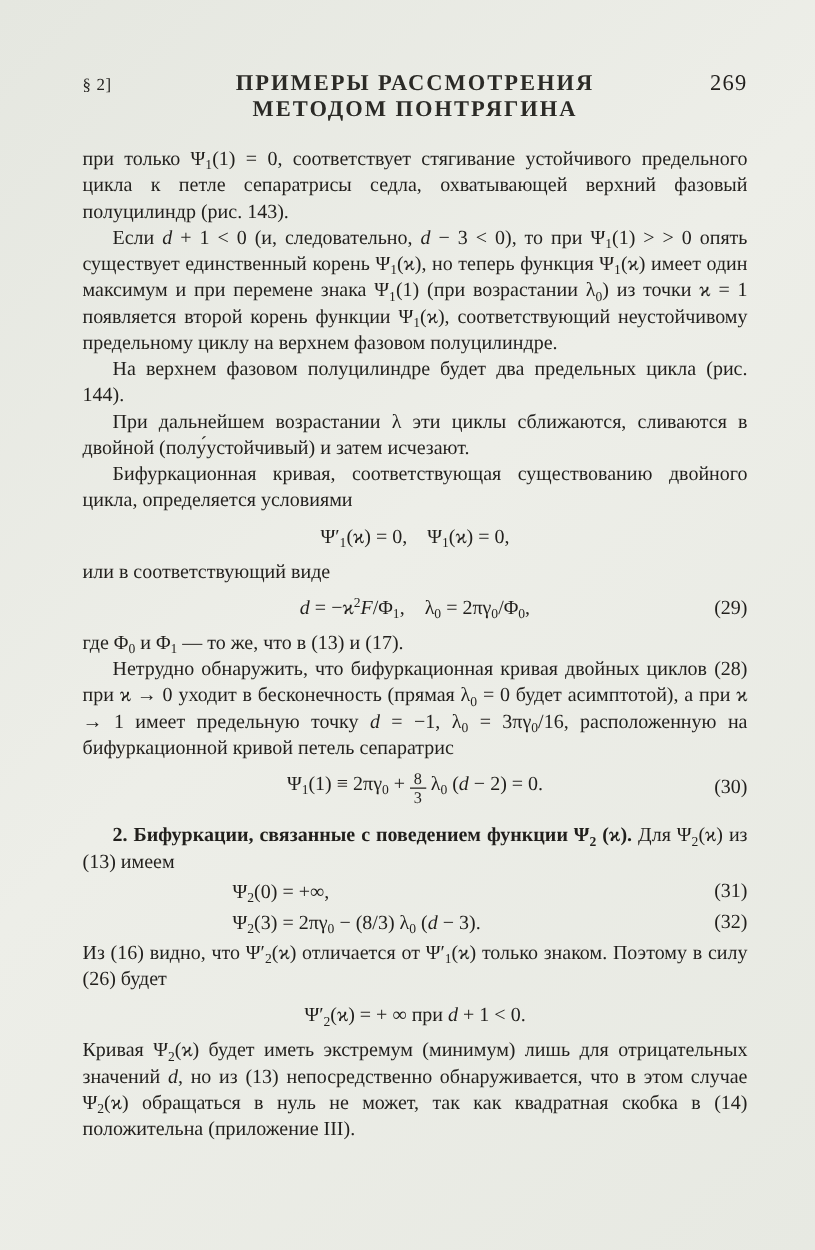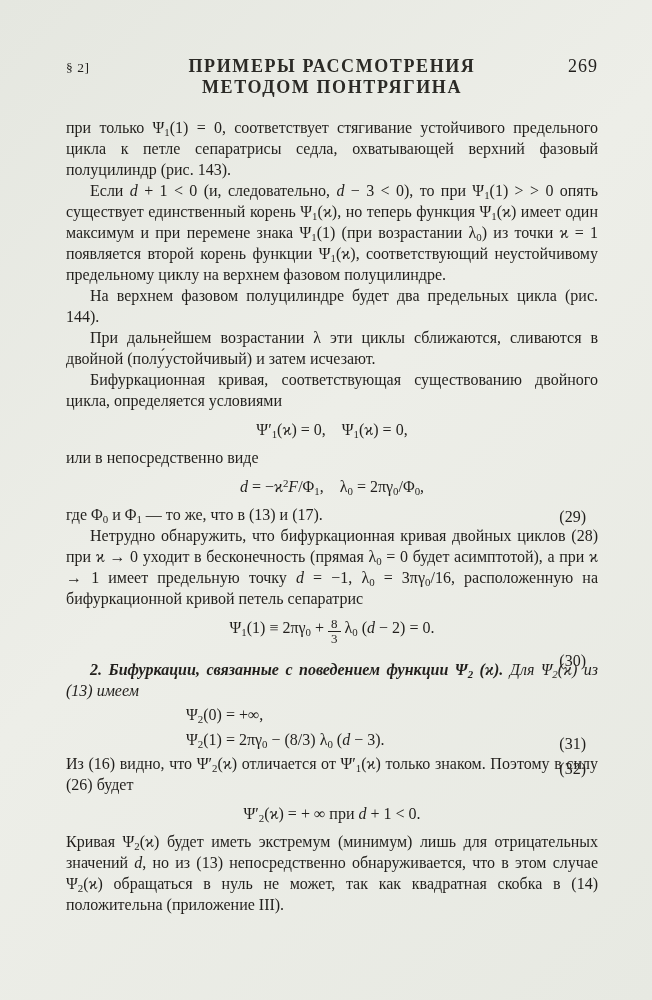--- a/index.html
+++ b/index.html
@@ -15,27 +15,27 @@
     line-height:21px;
     padding:56px 54px 0 66px;
     overflow:hidden;
   }
   .running-head{display:flex;align-items:baseline;margin-bottom:19px;}
   .sec{width:72px;font-size:13.5px;letter-spacing:0.5px;}
   .rh-title{flex:1;text-align:center;font-size:18px;font-weight:bold;letter-spacing:1.6px;color:#2b2a26;}
   .pagenum{width:72px;text-align:right;font-size:18px;letter-spacing:1px;}
   .par{margin:0;text-align:justify;}
   .indent{text-indent:24px;}
-  .heading-par{margin-top:13px;font-style:italic;}
+  .heading-par{margin-top:13px;}
   b{font-weight:bold;}
   i{font-style:italic;}
   sub{font-size:68%;vertical-align:-0.32em;line-height:0;}
   sup{font-size:68%;vertical-align:0.5em;line-height:0;}
   .eq{position:relative;text-align:center;margin:7px 0 6px;line-height:23px;}
-  .eq-num{position:absolute;right:12px;top:50%;transform:translateY(-50%);margin-top:29px;}
+  .eq-num{position:absolute;right:0;top:50%;transform:translateY(-50%);}
   .eq-left{text-align:left;padding-left:120px;margin:2px 0;}
   .frac{display:inline-block;vertical-align:-0.62em;text-align:center;line-height:1.05;}
   .frac span{display:block;font-size:13px;padding:0 3px;}
   .frac span:first-child{border-bottom:1px solid currentColor;}
 </style>
 </head>
 <body style="background: rgb(233, 234, 227);">
 
 <div class="page" style="color: rgb(33, 31, 28);">
   <header class="running-head">
@@ -47,21 +47,21 @@
   <p class="par"><span>при только Ψ</span><sub><span>1</span></sub><span>(1) = 0, соответствует стягивание устойчивого предельного цикла к петле сепаратрисы седла, охватывающей верхний фазовый полуцилиндр (рис. 143).</span></p>
   <p class="par indent"><span>Если </span><i><span>d</span></i><span> + 1 &lt; 0 (и, следовательно, </span><i><span>d</span></i><span> − 3 &lt; 0), то при Ψ</span><sub><span>1</span></sub><span>(1) &gt; &gt; 0 опять существует единственный корень Ψ</span><sub><span>1</span></sub><span>(ϰ), но теперь функция Ψ</span><sub><span>1</span></sub><span>(ϰ) имеет один максимум и при перемене знака Ψ</span><sub><span>1</span></sub><span>(1) (при возрастании λ</span><sub><span>0</span></sub><span>) из точки ϰ = 1 появляется второй корень функции Ψ</span><sub><span>1</span></sub><span>(ϰ), соответствующий неустойчивому предельному циклу на верхнем фазовом полуцилиндре.</span></p>
   <p class="par indent"><span>На верхнем фазовом полуцилиндре будет два предельных цикла (рис. 144).</span></p>
   <p class="par indent"><span>При дальнейшем возрастании λ эти циклы сближаются, сливаются в двойной (полу́устойчивый) и затем исчезают.</span></p>
   <p class="par indent"><span>Бифуркационная кривая, соответствующая существованию двойного цикла, определяется условиями</span></p>
 
   <div class="eq">
     <span class="eq-body"><span>Ψ′</span><sub><span>1</span></sub><span>(ϰ) = 0, Ψ</span><sub><span>1</span></sub><span>(ϰ) = 0,</span></span>
   </div>
 
-  <p class="par"><span>или в непосредственно виде</span></p>
+  <p class="par"><span>или в соответствующий виде</span></p>
 
   <div class="eq">
     <span class="eq-body"><i><span>d</span></i><span> = −ϰ</span><sup><span>2</span></sup><i><span>F</span></i><span>/Φ</span><sub><span>1</span></sub><span>, λ</span><sub><span>0</span></sub><span> = 2πγ</span><sub><span>0</span></sub><span>/Φ</span><sub><span>0</span></sub><span>,</span></span>
     <span class="eq-num">(29)</span>
   </div>
 
   <p class="par"><span>где Φ</span><sub><span>0</span></sub><span> и Φ</span><sub><span>1</span></sub><span> — то же, что в (13) и (17).</span></p>
   <p class="par indent"><span>Нетрудно обнаружить, что бифуркационная кривая двойных циклов (28) при ϰ → 0 уходит в бесконечность (прямая λ</span><sub><span>0</span></sub><span> = 0 будет асимптотой), а при ϰ → 1 имеет предельную точку </span><i><span>d</span></i><span> = −1, λ</span><sub><span>0</span></sub><span> = 3πγ</span><sub><span>0</span></sub><span>/16, расположенную на бифуркационной кривой петель сепаратрис</span></p>
 
   <div class="eq">
@@ -69,21 +69,21 @@
     <span class="eq-num">(30)</span>
   </div>
 
   <p class="par indent heading-par"><b><span>2. Бифуркации, связанные с поведением функции Ψ</span></b><b><sub><span>2</span></sub></b><b><span> (ϰ).</span></b><span> Для Ψ</span><sub><span>2</span></sub><span>(ϰ) из (13) имеем</span></p>
 
   <div class="eq eq-left">
     <span class="eq-body"><span>Ψ</span><sub><span>2</span></sub><span>(0) = +∞,</span></span>
     <span class="eq-num">(31)</span>
   </div>
   <div class="eq eq-left">
-    <span class="eq-body"><span>Ψ</span><sub><span>2</span></sub><span>(1) = 2πγ</span><sub><span>0</span></sub><span> − (8/3) λ</span><sub><span>0</span></sub><span> (</span><i><span>d</span></i><span> − 3).</span></span>
+    <span class="eq-body"><span>Ψ</span><sub><span>2</span></sub><span>(3) = 2πγ</span><sub><span>0</span></sub><span> − (8/3) λ</span><sub><span>0</span></sub><span> (</span><i><span>d</span></i><span> − 3).</span></span>
     <span class="eq-num">(32)</span>
   </div>
 
   <p class="par"><span>Из (16) видно, что Ψ′</span><sub><span>2</span></sub><span>(ϰ) отличается от Ψ′</span><sub><span>1</span></sub><span>(ϰ) только знаком. Поэтому в силу (26) будет</span></p>
 
   <div class="eq">
     <span class="eq-body"><span>Ψ′</span><sub><span>2</span></sub><span>(ϰ) = + ∞ при </span><i><span>d</span></i><span> + 1 &lt; 0.</span></span>
   </div>
 
   <p class="par"><span>Кривая Ψ</span><sub><span>2</span></sub><span>(ϰ) будет иметь экстремум (минимум) лишь для отрицательных значений </span><i><span>d</span></i><span>, но из (13) непосредственно обнаруживается, что в этом случае Ψ</span><sub><span>2</span></sub><span>(ϰ) обращаться в нуль не может, так как квадратная скобка в (14) положительна (приложение III).</span></p>

